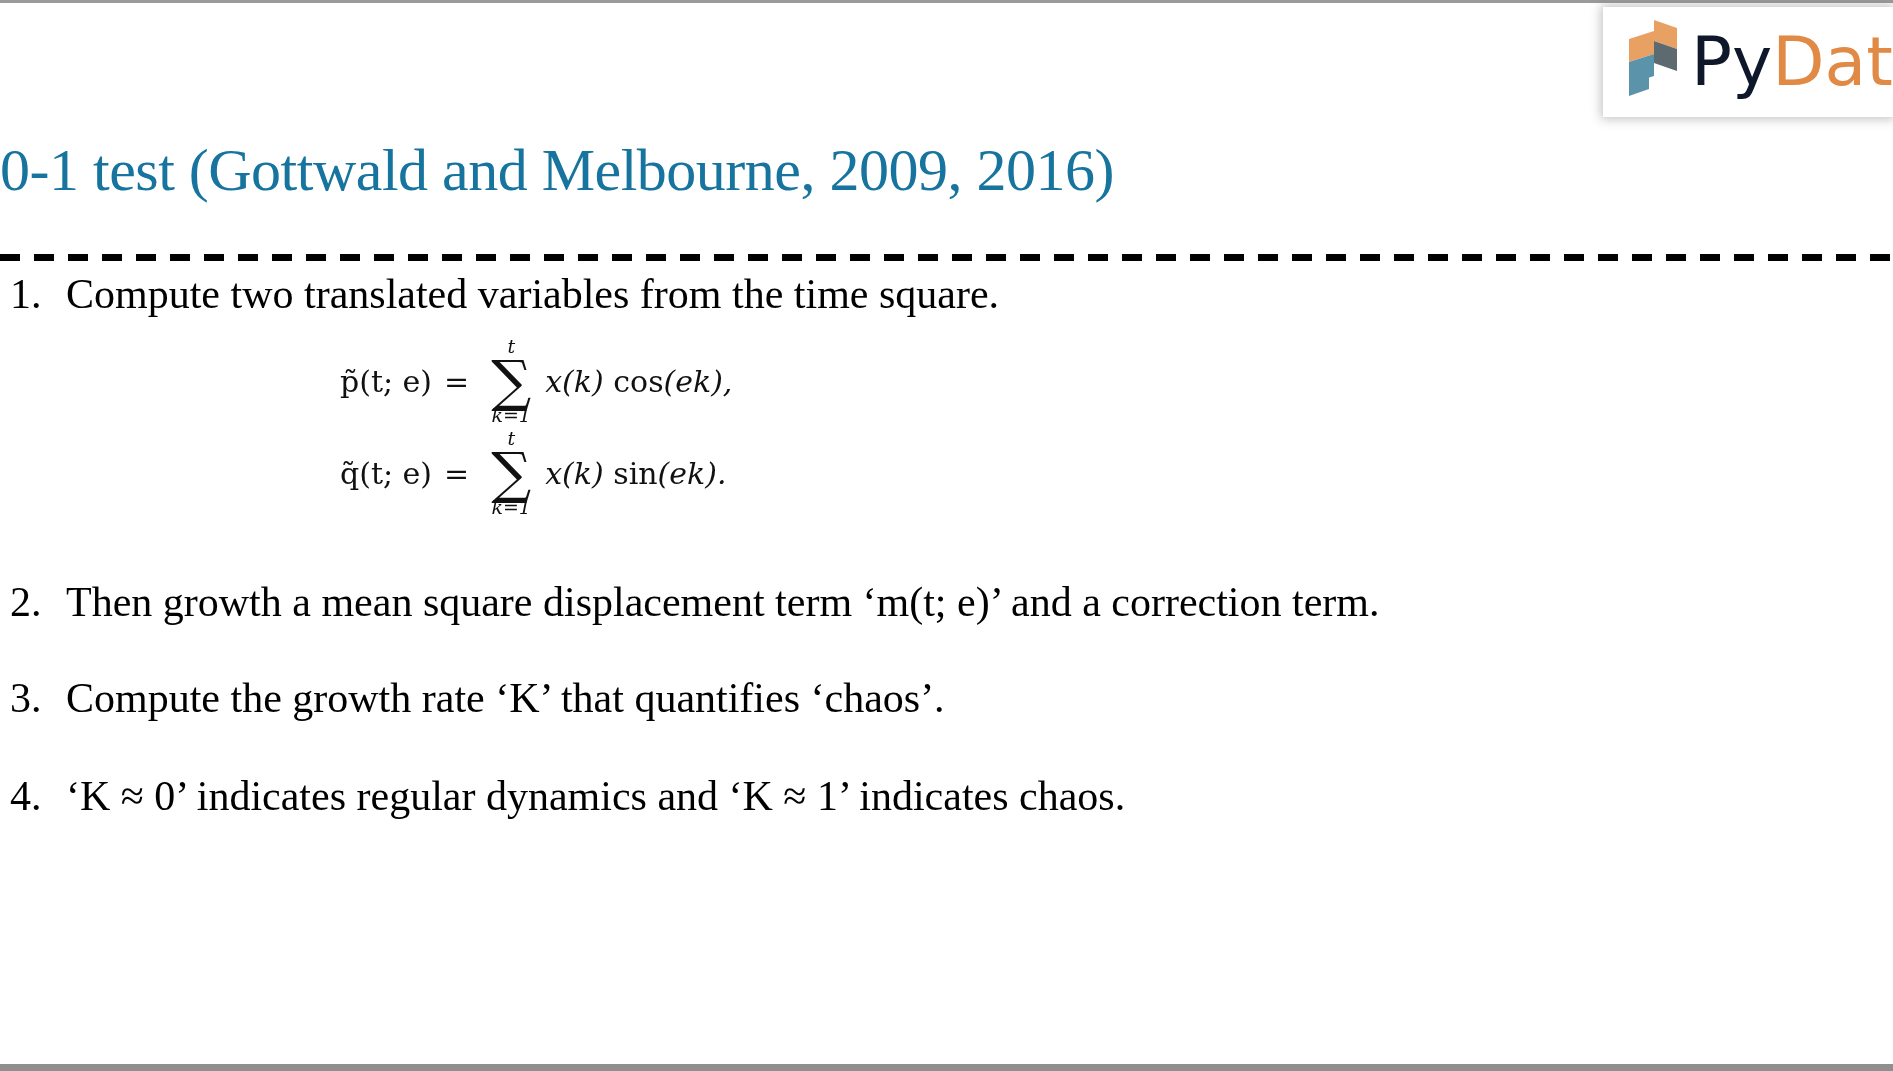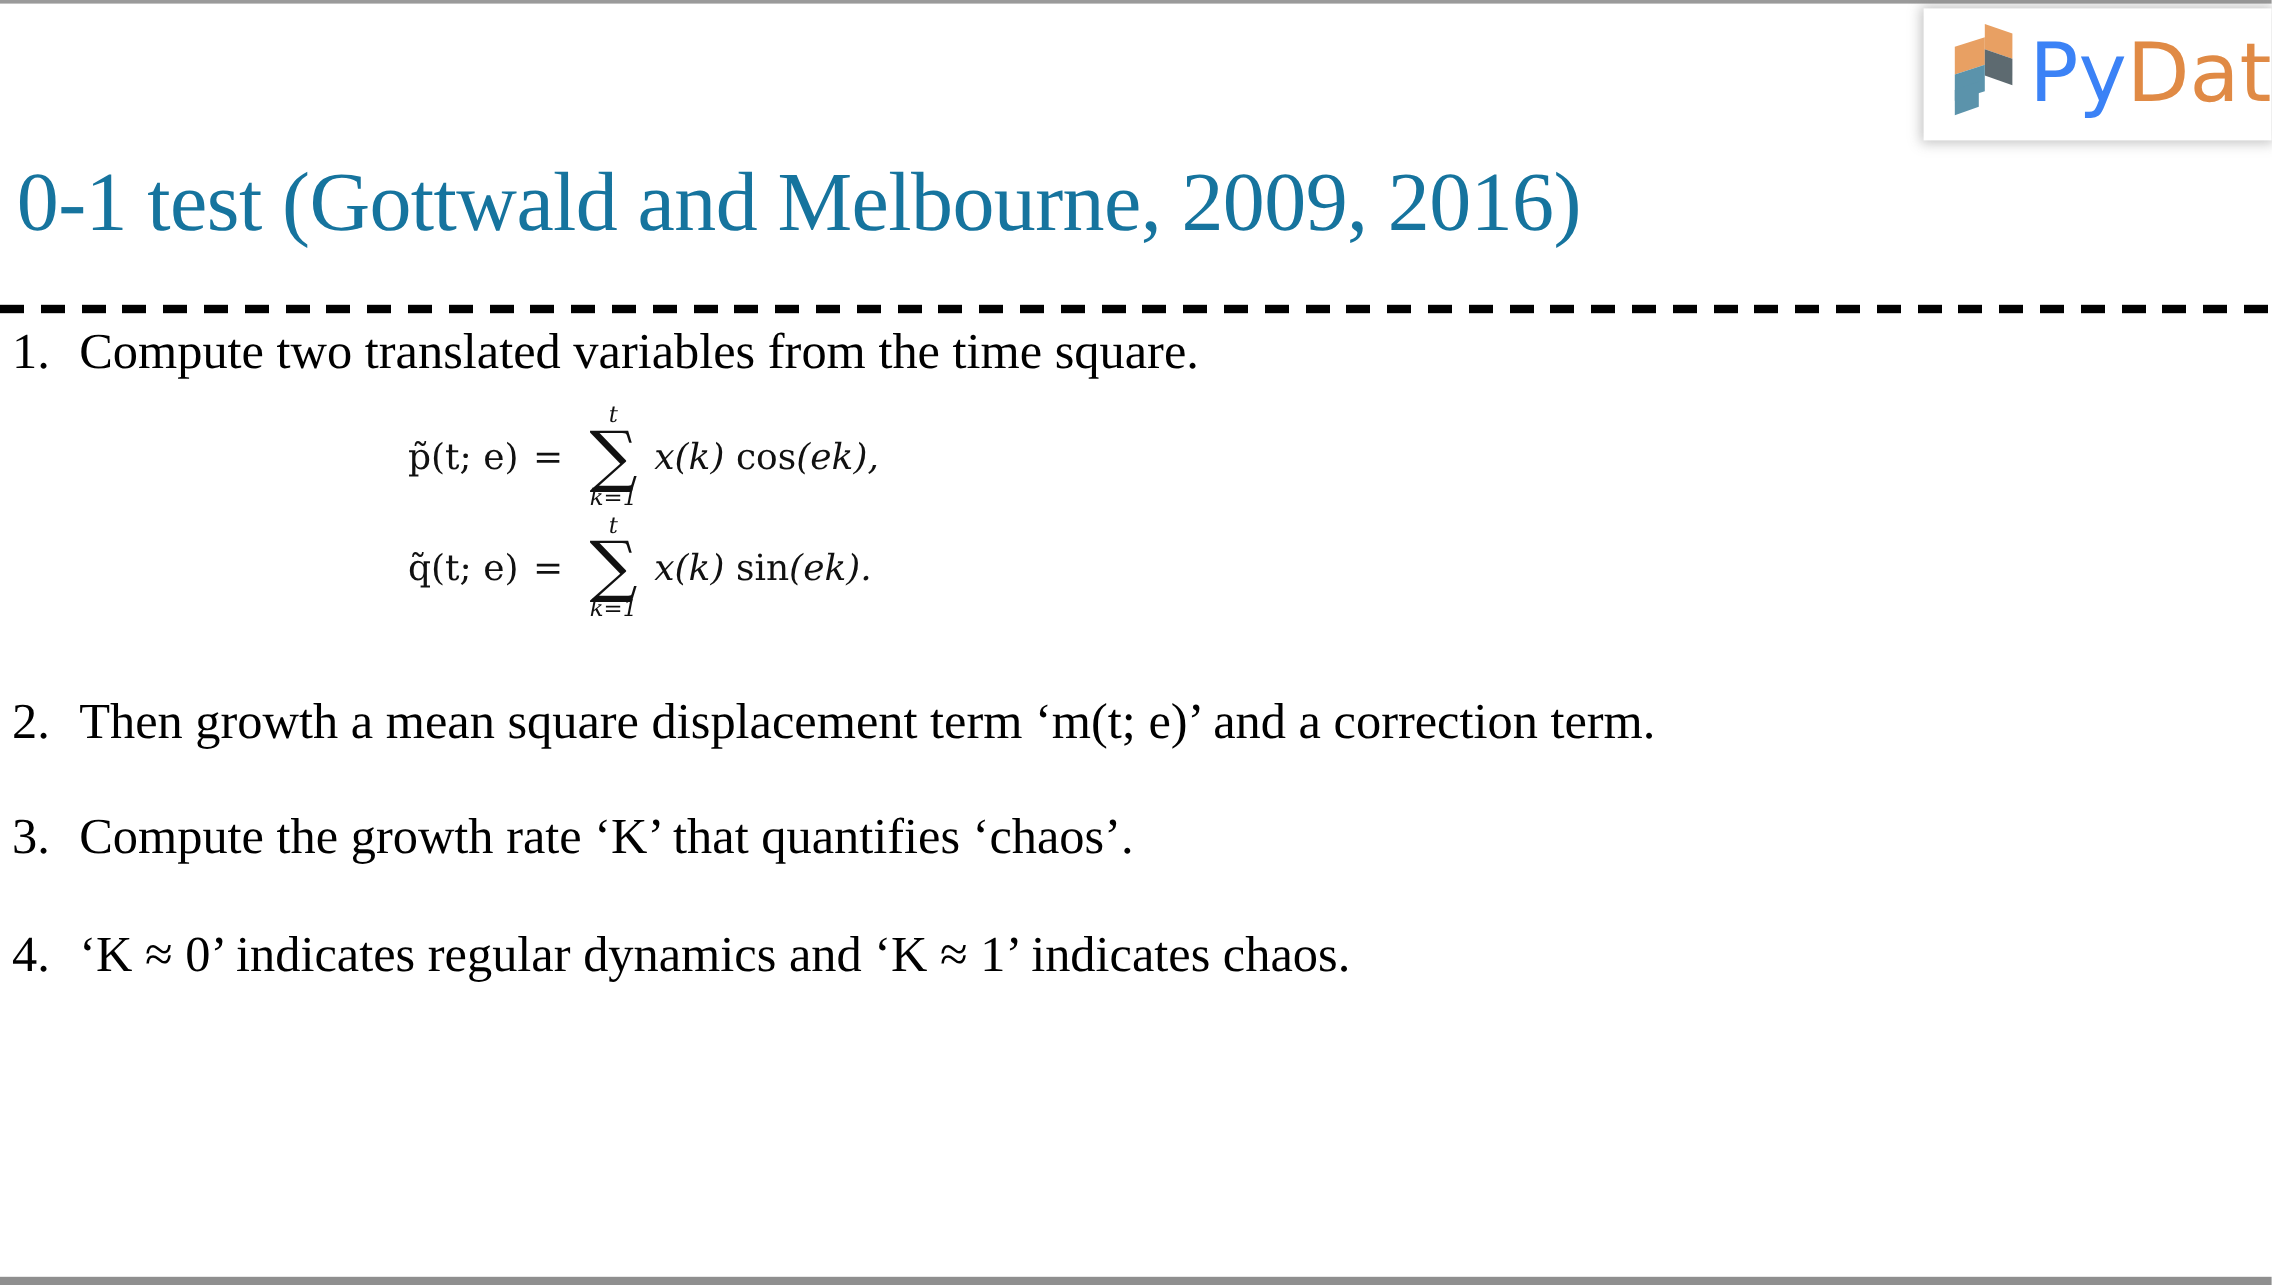--- a/index.html
+++ b/index.html
@@ -46,31 +46,31 @@
     margin-right: 4px;
   }
   .logo-word {
     font-family: "DejaVu Sans", "Liberation Sans", sans-serif;
     font-size: 68px;
     line-height: 1;
     letter-spacing: 0px;
     white-space: nowrap;
     font-weight: 400;
   }
-  .logo-py { color: #3b82f6; }
+  .logo-py { color: #0f172a; }
   .logo-data { color: #e08a45; }
 
   
   .slide-title {
     position: absolute;
-    left: 14px;
+    left: 0;
     top: 124px;
     width: 1860px;
     color: #16749e;
-    font-size: 70px;
+    font-size: 60px;
     line-height: 86px;
     letter-spacing: -0.5px;
     white-space: nowrap;
     font-family: "Liberation Serif", "DejaVu Serif", serif;
   }
 
   
   .title-divider {
     position: absolute;
     left: 0;

